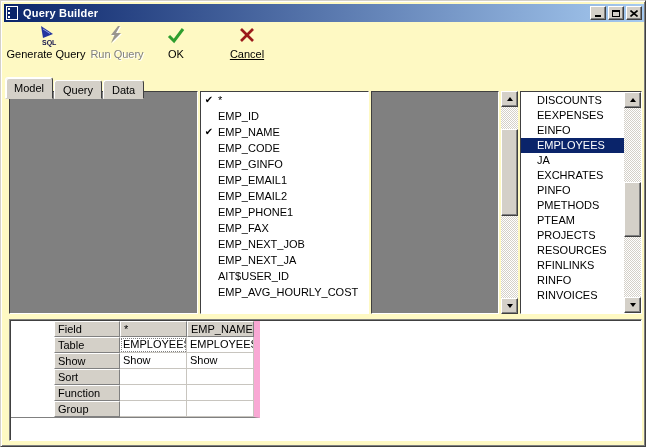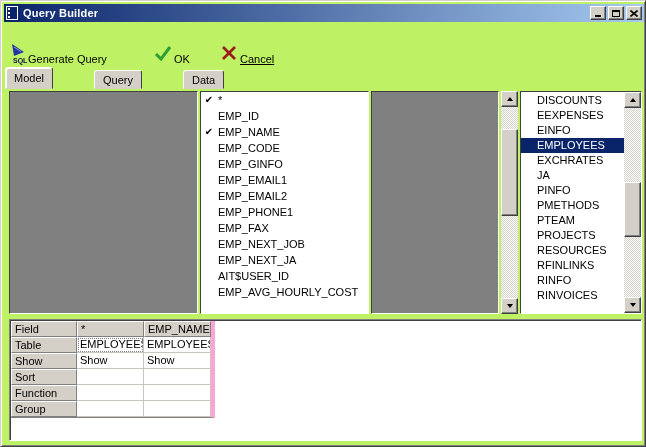--- a/index.html
+++ b/index.html
@@ -1,18 +1,18 @@
 <!DOCTYPE html>
 <html><head>
 <meta charset="utf-8">
 <style>
   html,body{margin:0;padding:0;background:#3a6ea5;}
   *{box-sizing:border-box;}
   .window{
-    position:relative;width:646px;height:447px;background:#bef264;
+    position:relative;width:646px;height:447px;background:#fef9c3;
     font-family:"Liberation Sans","DejaVu Sans",sans-serif;font-size:11px;color:#000;
     border:1px solid;border-color:#d4d0c8 #404040 #404040 #d4d0c8;
     box-shadow:inset 1px 1px 0 #fff, inset -1px -1px 0 #808080;
   }
   
   .titlebar{
     position:absolute;left:3px;top:3px;width:640px;height:18px;
     background:linear-gradient(to right,#0a246a,#a6caf0);
     display:flex;align-items:center;padding:0 2px;
   }
@@ -20,28 +20,28 @@
   .title-text{color:#fff;font-weight:bold;font-size:11px;flex:1 1 auto;
     white-space:nowrap;overflow:hidden;letter-spacing:0.2px;}
   .tb-btn{width:16px;height:14px;background:#d4d0c8;margin-left:2px;flex:0 0 auto;
     border:1px solid;border-color:#fff #404040 #404040 #fff;
     box-shadow:inset -1px -1px 0 #808080;
     display:flex;align-items:center;justify-content:center;padding:0;}
   .glyph-min{width:6px;height:2px;background:#000;margin-top:6px;}
   .glyph-max{width:8px;height:7px;border:1px solid #000;border-top:2px solid #000;}
   
   .toolbar{position:absolute;left:3px;top:22px;width:640px;height:42px;}
-  .tool-btn{position:absolute;top:2px;height:40px;display:flex;flex-direction:row;
-    align-items:flex-end;justify-content:flex-start;background:transparent;border:none;
+  .tool-btn{position:absolute;top:2px;height:40px;display:flex;flex-direction:column;
+    align-items:center;justify-content:flex-start;background:transparent;border:none;
     font-family:inherit;font-size:11px;color:#000;padding:0;cursor:default;}
   .tool-btn .ticon{width:22px;height:22px;display:flex;align-items:center;justify-content:center;}
   .tool-btn .tlabel{margin-top:1px;white-space:nowrap;}
   .tool-btn.disabled .tlabel{color:#808080;text-shadow:1px 1px 0 #fff;}
   
-  .tabstrip{position:absolute;left:4px;top:66px;height:22px;display:flex;align-items:flex-end;gap:40px;}
+  .tabstrip{position:absolute;left:4px;top:76px;height:22px;display:flex;align-items:flex-end;}
   .tab{height:19px;line-height:18px;padding:0 8px;background:#d4d0c8;
     border:1px solid;border-color:#fff #404040 transparent #fff;
     border-radius:3px 3px 0 0;margin-right:1px;position:relative;z-index:1;}
   .tab.active{height:22px;line-height:21px;z-index:3;box-shadow:inset 1px 1px 0 #fff;}
   
   .panel-gray{position:absolute;background:#808080;
     border:1px solid;border-color:#404040 #fff #fff #404040;}
   .listbox{position:absolute;background:#fff;overflow:hidden;
     border:1px solid;border-color:#404040 #fff #fff #404040;}
   .fl-item{height:16px;line-height:16px;display:flex;align-items:center;white-space:nowrap;}
@@ -63,21 +63,21 @@
   .arr-down{width:0;height:0;border-left:3px solid transparent;border-right:3px solid transparent;border-top:4px solid #000;}
   .sb-thumb{position:absolute;left:0;width:17px;background:#d4d0c8;
     border:1px solid;border-color:#fff #404040 #404040 #fff;
     box-shadow:inset -1px -1px 0 #808080;}
   
   .bottom-panel{position:absolute;left:8px;top:318px;width:633px;height:122px;background:#fff;
     border:1px solid;border-color:#808080 #fff #fff #808080;
     box-shadow:inset 1px 1px 0 #404040;}
   .grid{position:absolute;left:1px;top:1px;display:grid;
     grid-template-columns:66px 67px 67px;grid-auto-rows:16px;
-    border-right:4px solid #f9a8d4;border-bottom:1px solid #808080;}
+    border-right:6px solid #f9a8d4;border-bottom:1px solid #808080;padding-left:43px;}
   .gcell{overflow:hidden;white-space:nowrap;line-height:15px;padding-left:3px;}
   .ghead{background:#d4d0c8;border:1px solid;border-color:#fff #808080 #808080 #fff;}
   .gdata{background:#fff;border-right:1px solid #c8c5bf;border-bottom:1px solid #c8c5bf;}
   .gfocus{outline:1px dotted #808080;outline-offset:-2px;}
 </style>
 </head>
 <body>
 
 <div class="window">
 
@@ -107,20 +107,29 @@
     <button class="tool-btn" style="left:2px;width:80px;">
       <span class="ticon">
         <svg width="22" height="22" viewBox="0 0 22 22">
           <polygon points="6,1 18,9 8,13" fill="#2435a0"></polygon>
           <line x1="8" y1="4" x2="15" y2="8.5" stroke="#8fa0e0" stroke-width="1"></line>
           <text x="7" y="20" font-size="7" font-weight="bold" fill="#10104a" font-family="Liberation Sans,sans-serif">SQL</text>
         </svg>
       </span>
       <span class="tlabel">Generate Query</span>
     </button>
+    <button class="tool-btn disabled" style="left:82px;width:62px;">
+      <span class="ticon">
+        <svg width="22" height="22" viewBox="0 0 22 22">
+          <polygon points="13,2 6,11 9.5,11 6,19 16,9 11,9 15,2" fill="#fff"></polygon>
+          <polygon points="12,1 5,10 8.5,10 5,18 15,8 10,8 14,1" fill="#9a968e"></polygon>
+        </svg>
+      </span>
+      <span class="tlabel">Run Query</span>
+    </button>
     <button class="tool-btn" style="left:148px;width:48px;">
       <span class="ticon">
         <svg width="22" height="22" viewBox="0 0 22 22">
           <polyline points="4,11 9,16 18,4" fill="none" stroke="#2e9e2e" stroke-width="3"></polyline>
         </svg>
       </span>
       <span class="tlabel">OK</span>
     </button>
     <button class="tool-btn" style="left:214px;width:58px;text-decoration:underline;">
       <span class="ticon">
@@ -207,22 +216,22 @@
         <span class="arr-down"></span>
       </div>
   </div>
 
   <div class="listbox" style="left:519px;top:90px;width:122px;height:223px;">
     <div id="table-list" style="position:absolute;left:0;top:1px;right:17px;bottom:0;overflow:hidden;">
         <div class="tl-item">DISCOUNTS</div>
         <div class="tl-item">EEXPENSES</div>
         <div class="tl-item">EINFO</div>
         <div class="tl-item selected">EMPLOYEES</div>
+        <div class="tl-item">JA</div>
         <div class="tl-item">EXCHRATES</div>
-        <div class="tl-item">JA</div>
         <div class="tl-item">PINFO</div>
         <div class="tl-item">PMETHODS</div>
         <div class="tl-item">PTEAM</div>
         <div class="tl-item">PROJECTS</div>
         <div class="tl-item">RESOURCES</div>
         <div class="tl-item">RFINLINKS</div>
         <div class="tl-item">RINFO</div>
         <div class="tl-item">RINVOICES</div>
       </div>
     <div class="vscroll" style="right:0;top:0;height:221px;">

